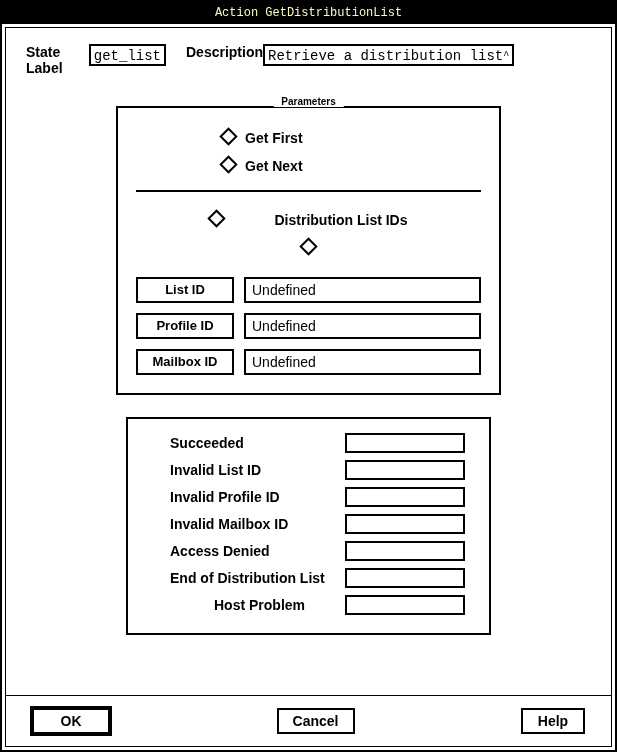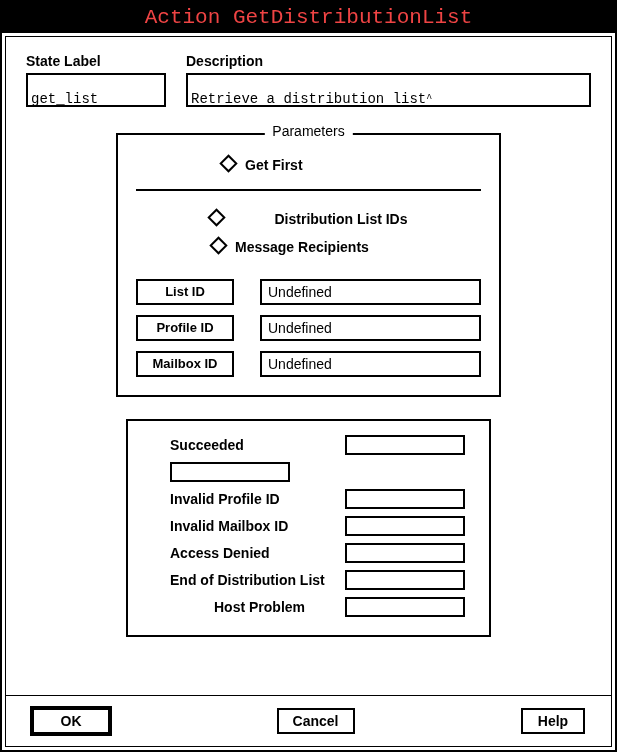--- a/index.html
+++ b/index.html
@@ -13,59 +13,59 @@
   .window {
     width: 617px;
     height: 752px;
     border: 2px solid #000;
     display: flex;
     flex-direction: column;
     background: #fff;
   }
   .titlebar {
     background: #000;
-    color: #ef4444;
+    color: #fef9c3;
     text-align: center;
     padding: 4px 0;
     font-family: "Courier New", monospace;
-    font-size: 21px;
+    font-size: 12px;
   }
   .content {
     flex: 1;
     padding: 8px 16px 0 16px;
     border: 4px solid #fff;
     outline: 1px solid #000;
     outline-offset: -4px;
     margin: 0;
     position: relative;
   }
   .inner {
     padding: 0 4px;
   }
   .top-row {
     display: flex;
     gap: 20px;
     margin-top: 8px;
   }
   .field-col {
     display: flex;
-    flex-direction: column;
+    flex-direction: row;
   }
   .field-col.state { width: 140px; }
   .field-col.desc { flex: 1; }
   .field-label {
     font-weight: bold;
     margin-bottom: 4px;
     font-size: 14px;
   }
   .text-input {
     border: 2px solid #000;
     font-family: "Courier New", monospace;
     font-size: 14px;
-    padding: 15px 3px;
+    padding: 1px 3px;
     height: 22px;
     line-height: 18px;
     background: #fff;
   }
   .text-input.desc-input {
     position: relative;
   }
   .fieldset {
     border: 2px solid #000;
     margin: 26px 90px 0 90px;
@@ -76,22 +76,22 @@
     margin: 22px 100px 0 100px;
     padding: 14px 24px 18px 42px;
   }
   .fs-legend {
     position: absolute;
     top: -12px;
     left: 50%;
     transform: translateX(-50%);
     background: #fff;
     padding: 0 8px;
-    font-weight: normal;
-    font-size: 14px;
+    font-weight: bold;
+    font-size: 10px;
   }
   .radio-row {
     display: flex;
     align-items: flex-start;
     justify-content: center;
     gap: 10px;
     padding: 6px 0;
   }
   .radio-row .opt-label {
     font-weight: bold;
@@ -110,21 +110,21 @@
   .param-divider {
     border: none;
     border-top: 2px solid #000;
     margin: 10px 0 14px 0;
   }
   .id-rows {
     margin-top: 18px;
   }
   .id-row {
     display: flex;
-    gap: 26px;
+    gap: 10px;
     margin-bottom: 10px;
   }
   .id-row:last-child { margin-bottom: 0; }
   .id-label-box {
     border: 2px solid #000;
     width: 98px;
     text-align: center;
     font-weight: bold;
     font-size: 13px;
     padding: 3px 0;
@@ -209,32 +209,35 @@
       </div>
 
       <div class="fieldset">
         <div class="fs-legend">Parameters</div>
 
         <div class="radio-group-1">
           <div class="radio-row">
             <span class="diamond"></span>
             <span class="opt-label">Get First</span>
           </div>
+          <div class="radio-row">
+            <span class="diamond"></span>
+            <span class="opt-label">Get Next</span>
+          </div>
         </div>
 
         <hr class="param-divider">
 
         <div class="radio-group-2">
           <div class="radio-row">
             <span class="diamond"></span>
             <span class="opt-label" style="min-width:170px;padding-left:42px;">Distribution List IDs</span>
           </div>
           <div class="radio-row">
             <span class="diamond"></span>
-            <span class="opt-label" style="min-width:170px;">Message Recipients</span>
           </div>
         </div>
 
         <div class="id-rows">
           <div class="id-row">
             <div class="id-label-box">List ID</div>
             <div class="id-value-box">Undefined</div>
           </div>
           <div class="id-row">
             <div class="id-label-box">Profile ID</div>
@@ -247,20 +250,21 @@
         </div>
       </div>
 
       <div class="fieldset result">
 
         <div class="result-row">
           <div class="result-label">Succeeded</div>
           <div class="result-field"></div>
         </div>
         <div class="result-row">
+          <div class="result-label">Invalid List ID</div>
           <div class="result-field"></div>
         </div>
         <div class="result-row">
           <div class="result-label">Invalid Profile ID</div>
           <div class="result-field"></div>
         </div>
         <div class="result-row">
           <div class="result-label">Invalid Mailbox ID</div>
           <div class="result-field"></div>
         </div>

